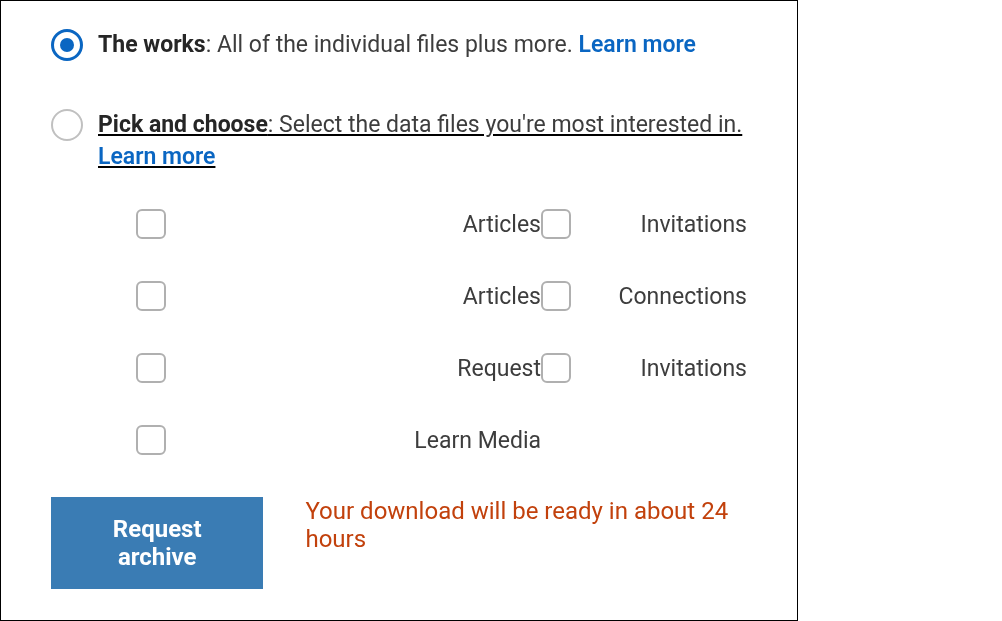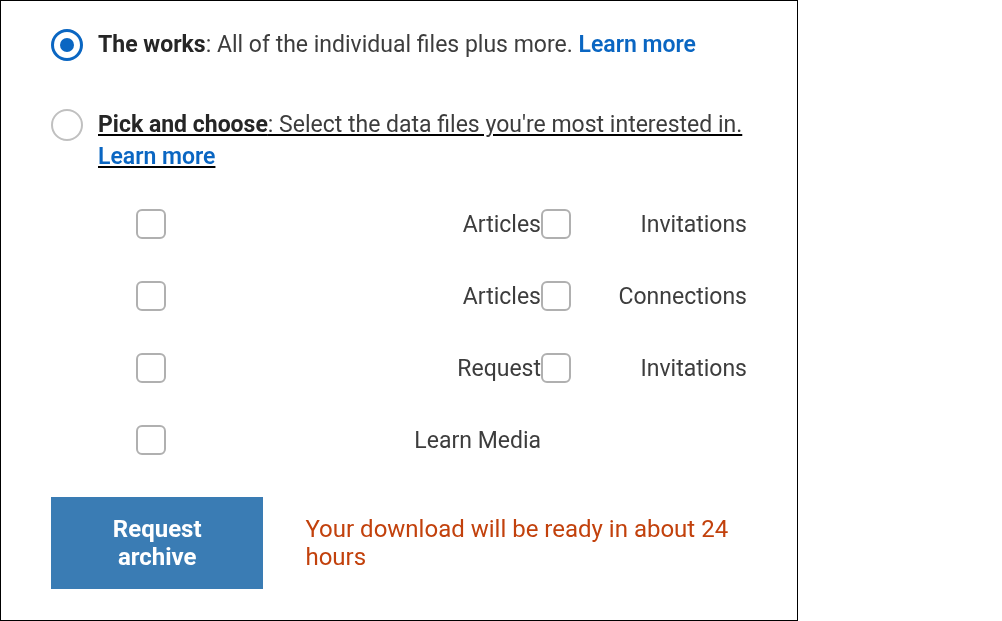--- a/index.html
+++ b/index.html
@@ -93,21 +93,21 @@
       flex-shrink: 0;
       cursor: pointer;
       background: #ffffff;
     }
     .checkbox-label {
       font-size: 23px;
       color: #3d3d3d;
     }
     .bottom-row {
       display: flex;
-      align-items: center;
+      align-items: flex-start;
       margin-top: 4px;
     }
     .request-button {
       background: #3a7cb4;
       color: #ffffff;
       border: none;
       font-size: 24px;
       font-weight: 700;
       padding: 18px 28px;
       cursor: pointer;

